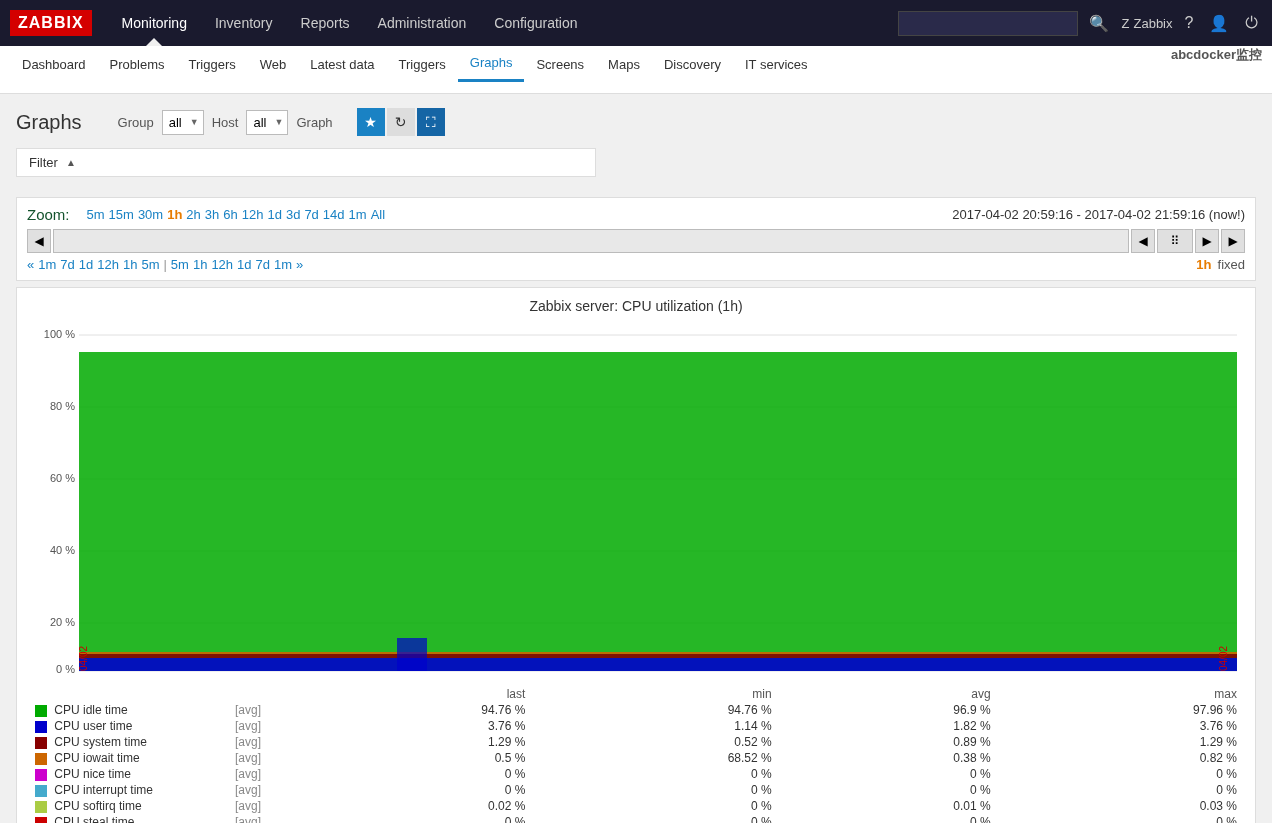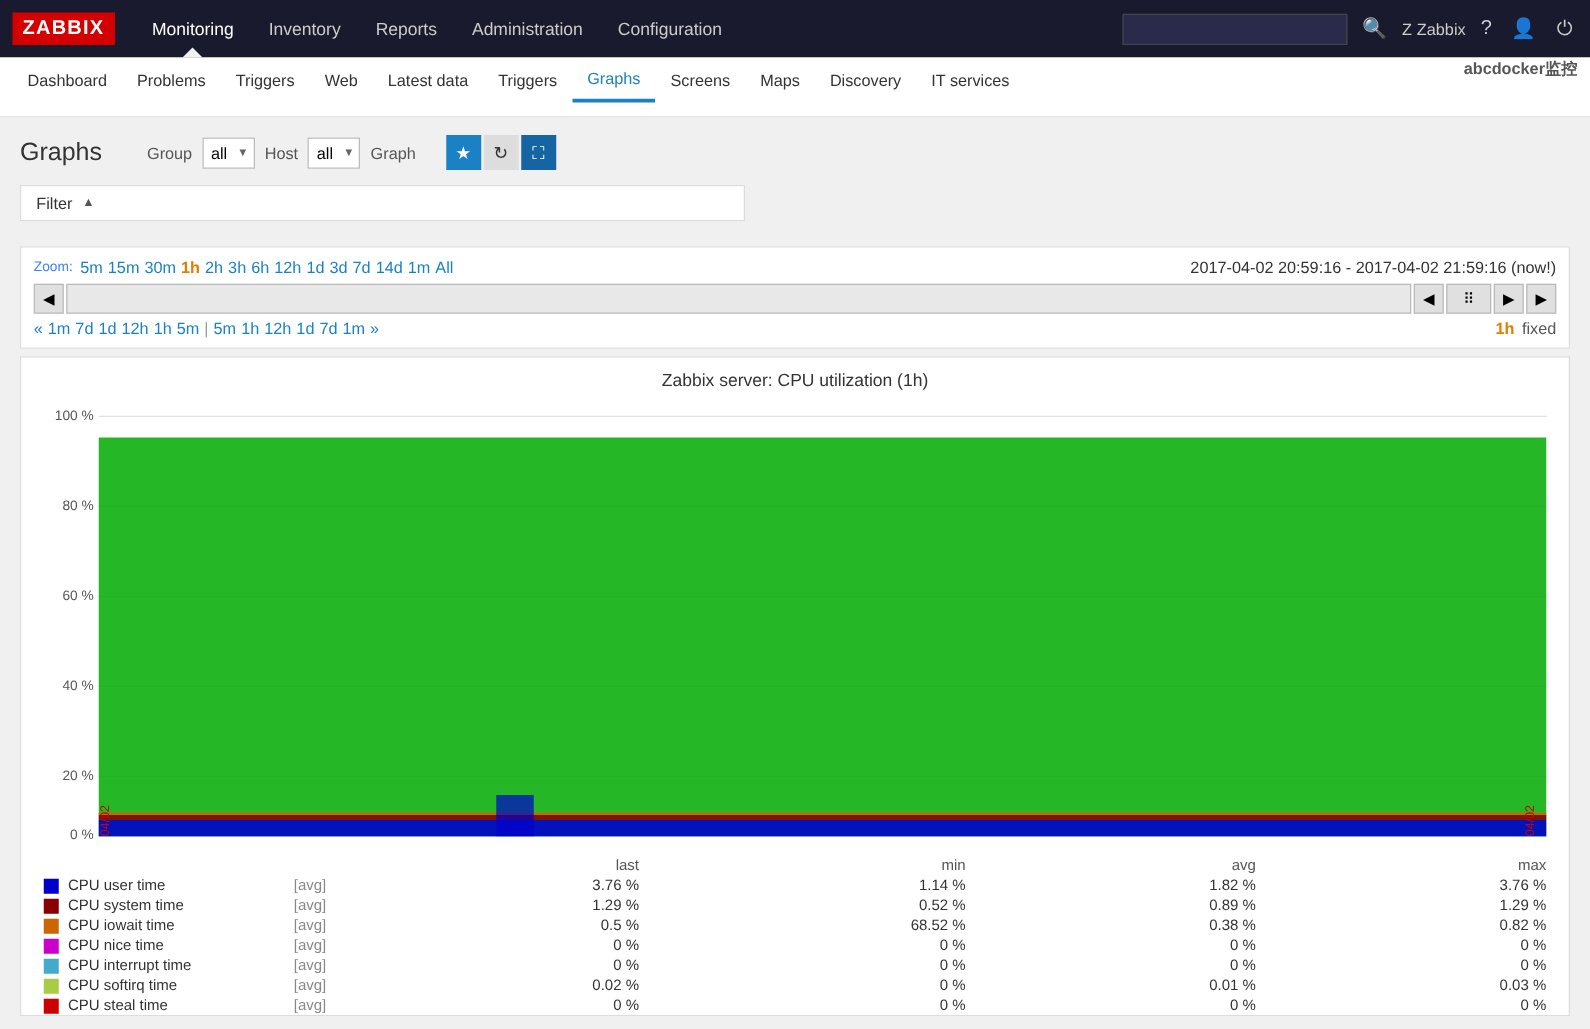--- a/index.html
+++ b/index.html
@@ -206,21 +206,21 @@
       border: 1px solid #ddd;
       padding: 8px 10px;
       margin-bottom: 2px;
     }
     .zoom-row {
       display: flex;
       align-items: center;
       justify-content: space-between;
       margin-bottom: 6px;
     }
-    .zoom-label { font-size: 11px; color: #3b82f6; margin-right: 6px; }
+    .zoom-label { font-size: 15px; color: #14532d; margin-right: 17px; }
     .zoom-links { display: flex; gap: 4px; }
     .zoom-link {
       color: #1a82c4;
       cursor: pointer;
       font-size: 13px;
       text-decoration: none;
     }
     .zoom-link.active { color: #e77c00; font-weight: bold; }
     .time-range { font-size: 13px; color: #333; }
 
@@ -516,20 +516,31 @@
           <tr>
             <th style="text-align:left; width:200px;"></th>
             <th style="width:60px;"></th>
             <th>last</th>
             <th>min</th>
             <th>avg</th>
             <th>max</th>
           </tr>
         </thead>
         <tbody id="legend-body">
+        <tr>
+    <td>
+      <span class="legend-color" style="background:#00aa00;"></span>
+      <span class="legend-name">CPU idle time</span>
+    </td>
+    <td style="color:#888;">[avg]</td>
+    <td class="legend-val">94.76 %</td>
+    <td class="legend-val">94.76 %</td>
+    <td class="legend-val">96.9 %</td>
+    <td class="legend-val">97.96 %</td>
+  </tr>
             <tr>
     <td>
       <span class="legend-color" style="background:#0000cc;"></span>
       <span class="legend-name">CPU user time</span>
     </td>
     <td style="color:#888;">[avg]</td>
     <td class="legend-val">3.76 %</td>
     <td class="legend-val">1.14 %</td>
     <td class="legend-val">1.82 %</td>
     <td class="legend-val">3.76 %</td>

